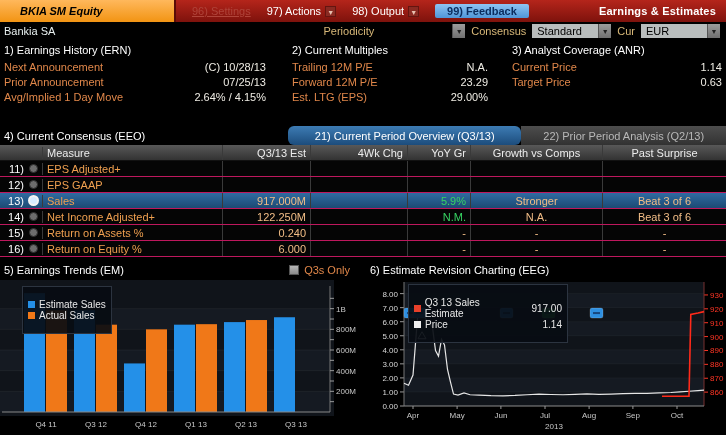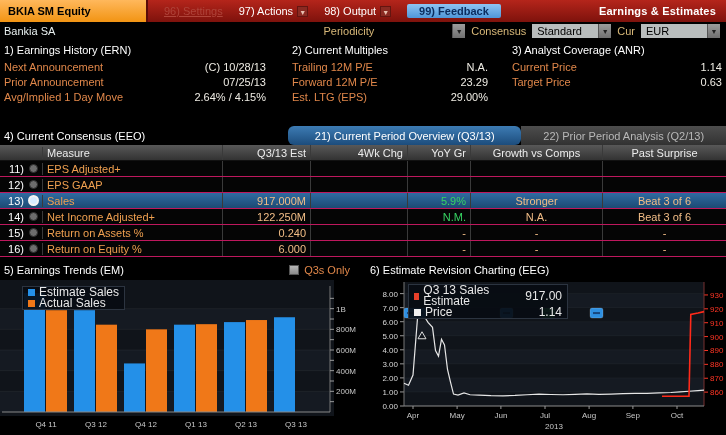--- a/index.html
+++ b/index.html
@@ -4,22 +4,22 @@
 <style>
   html,body{margin:0;padding:0;background:#000;}
   *{box-sizing:border-box;}
   .screen{
     position:relative;width:726px;height:435px;background:#000;overflow:hidden;
     font-family:"Liberation Sans","DejaVu Sans",sans-serif;font-size:11px;color:#e6e2da;
   }
   
   .topbar{position:absolute;top:0;left:0;right:0;height:22px;
     background:linear-gradient(#b5251b,#7e120c);display:flex;align-items:center;}
-  .security-box{height:22px;width:148px;background:linear-gradient(#ffb85c,#f29413);
-    color:#000;font-weight:bold;display:flex;align-items:center;padding-left:8px;border-right:2px solid #5a0c08;}
+  .security-box{height:22px;width:176px;background:linear-gradient(#ffb85c,#f29413);
+    color:#000;font-weight:bold;display:flex;align-items:center;padding-left:20px;border-right:2px solid #5a0c08;font-style:italic;}
   .menu-item{margin-left:16px;white-space:nowrap;display:flex;align-items:center;gap:4px;}
   .menu-dim{color:#b0443a;text-decoration:underline;}
   .menu-lit{color:#fff;}
   .menu-arrow{display:inline-block;width:11px;height:11px;background:#8a2a22;color:#e8c0b0;
     font-size:7px;line-height:11px;text-align:center;border:1px solid #641510;}
   .feedback-btn{margin-left:16px;background:linear-gradient(#8ec4f2,#4f96d8);color:#0a2c5e;
     padding:1px 12px;border-radius:2px;font-weight:bold;}
   .app-title{margin-left:auto;margin-right:10px;color:#fff;font-weight:bold;letter-spacing:.2px;}
   
   .subbar{position:absolute;top:22px;left:0;right:0;height:18px;background:#000;
@@ -70,22 +70,22 @@
   .sec-left{position:absolute;left:0;top:0;width:360px;}
   .sec-right{position:absolute;left:360px;top:0;width:366px;}
   .sec-title-row{height:20px;display:flex;align-items:center;}
   .sec-title{color:#fff;padding-left:4px;}
   .sec-right .sec-title{padding-left:10px;}
   .q3-toggle{margin-left:auto;margin-right:10px;display:flex;align-items:center;gap:5px;}
   .checkbox{width:10px;height:10px;background:linear-gradient(#b5b5b5,#8a8a8a);border:1px solid #555;}
   .q3-label{color:#e0874a;}
   .chart-wrap{position:relative;height:153px;}
   svg{display:block;}
-  .legend{position:absolute;background:rgba(8,12,18,0.92);border:1px solid #2c3440;padding:0 5px;
-    font-size:12px;color:#e8e8e8;line-height:11px;}
+  .legend{position:absolute;background:rgba(8,12,18,0.92);border:1px solid #2c3440;padding:12px 5px;
+    font-size:10px;color:#e8e8e8;line-height:11px;}
   .legend-row{display:flex;align-items:center;gap:4px;}
   .legend-val{margin-left:auto;padding-left:10px;}
   .swatch{width:7px;height:7px;display:inline-block;}
 </style>
 </head>
 <body>
 
 <div class="screen">
 
   <div class="topbar">

